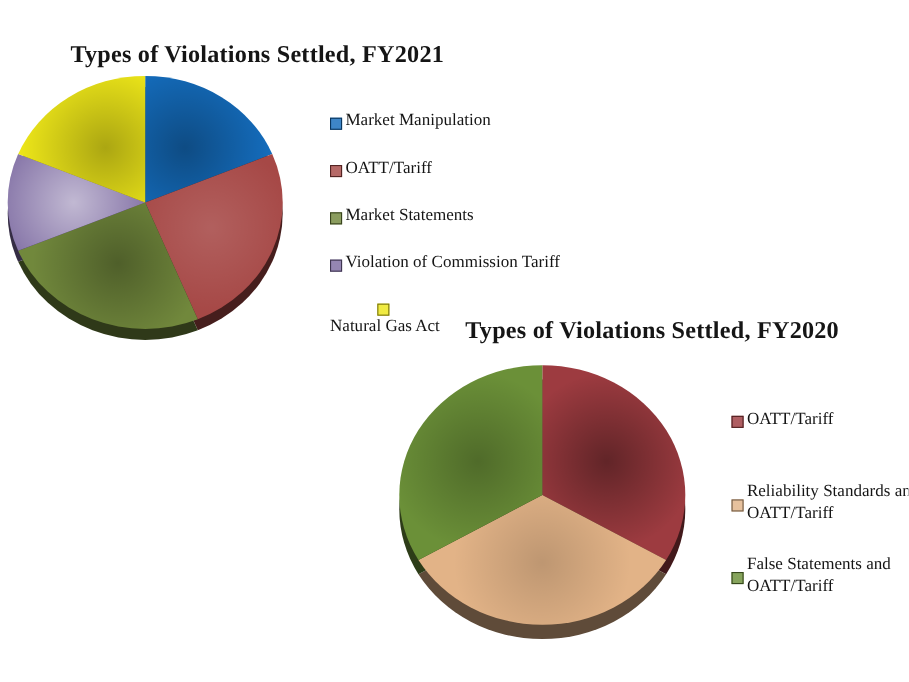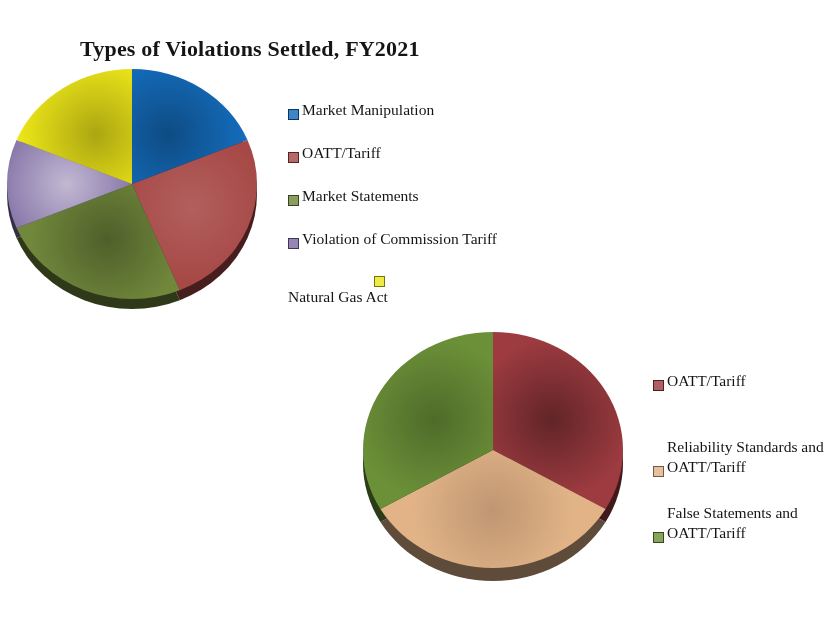--- a/index.html
+++ b/index.html
@@ -12,32 +12,31 @@
   }
   #pies{position:absolute;left:0;top:0;}
   .chart-title{
     position:absolute;
     font-family:"Liberation Serif", serif;
     font-weight:bold;
     font-size:22px;
     color:#151515;
     letter-spacing:0.2px;
     white-space:nowrap;
-    margin-left:16px;
   }
   #title-fy2021{left:64px;top:36px;}
   #title-fy2020{left:423px;top:287px;}
   .legend{position:absolute;}
   #legend-0{left:288px;top:100px;width:230px;}
   #legend-1{left:653px;top:371px;width:190px;}
   .legend-item{
     position:absolute;
-    left:0;
+    left:12px;
     display:flex;
-    align-items:flex-end;
+    align-items:center;
   }
   .swatch{
     flex:0 0 auto;
     width:9px;height:9px;
     border:1px solid #000;
     margin-right:3px;
     margin-top:4px;
   }
   .legend-label{
     font-family:"Liberation Serif", serif;
@@ -111,20 +110,21 @@
         <path d="M 493 450 L 605.56 509.04 A 130 118 0 0 1 380.40 508.98 Z" fill="#E2B387"></path>
         <path d="M 493 450 L 380.40 508.98 A 130 118 0 0 1 493.00 332.00 Z" fill="#6B9038"></path>
         <path d="M 493 450 L 493.00 332.00 A 130 118 0 0 1 605.56 509.04 Z" fill="url(#g1-0)"></path>
         <path d="M 493 450 L 605.56 509.04 A 130 118 0 0 1 380.40 508.98 Z" fill="url(#g1-1)"></path>
         <path d="M 493 450 L 380.40 508.98 A 130 118 0 0 1 493.00 332.00 Z" fill="url(#g1-2)"></path>
       </g>
     </svg>
 
   <div class="chart-title" id="title-fy2021">Types of Violations Settled, FY2021</div>
 
+  <div class="chart-title" id="title-fy2020">Types of Violations Settled, FY2020</div>
 
   <div class="legend nowrap" id="legend-0">
       <div class="legend-item" style="top: 0px;">
         <span class="swatch" style="background: rgb(62, 134, 200); border-color: rgb(10, 54, 94);"></span>
         <span class="legend-label">Market Manipulation</span>
       </div>
       <div class="legend-item" style="top: 43px;">
         <span class="swatch" style="background: rgb(182, 105, 103); border-color: rgb(83, 36, 35);"></span>
         <span class="legend-label">OATT/Tariff</span>
       </div>

